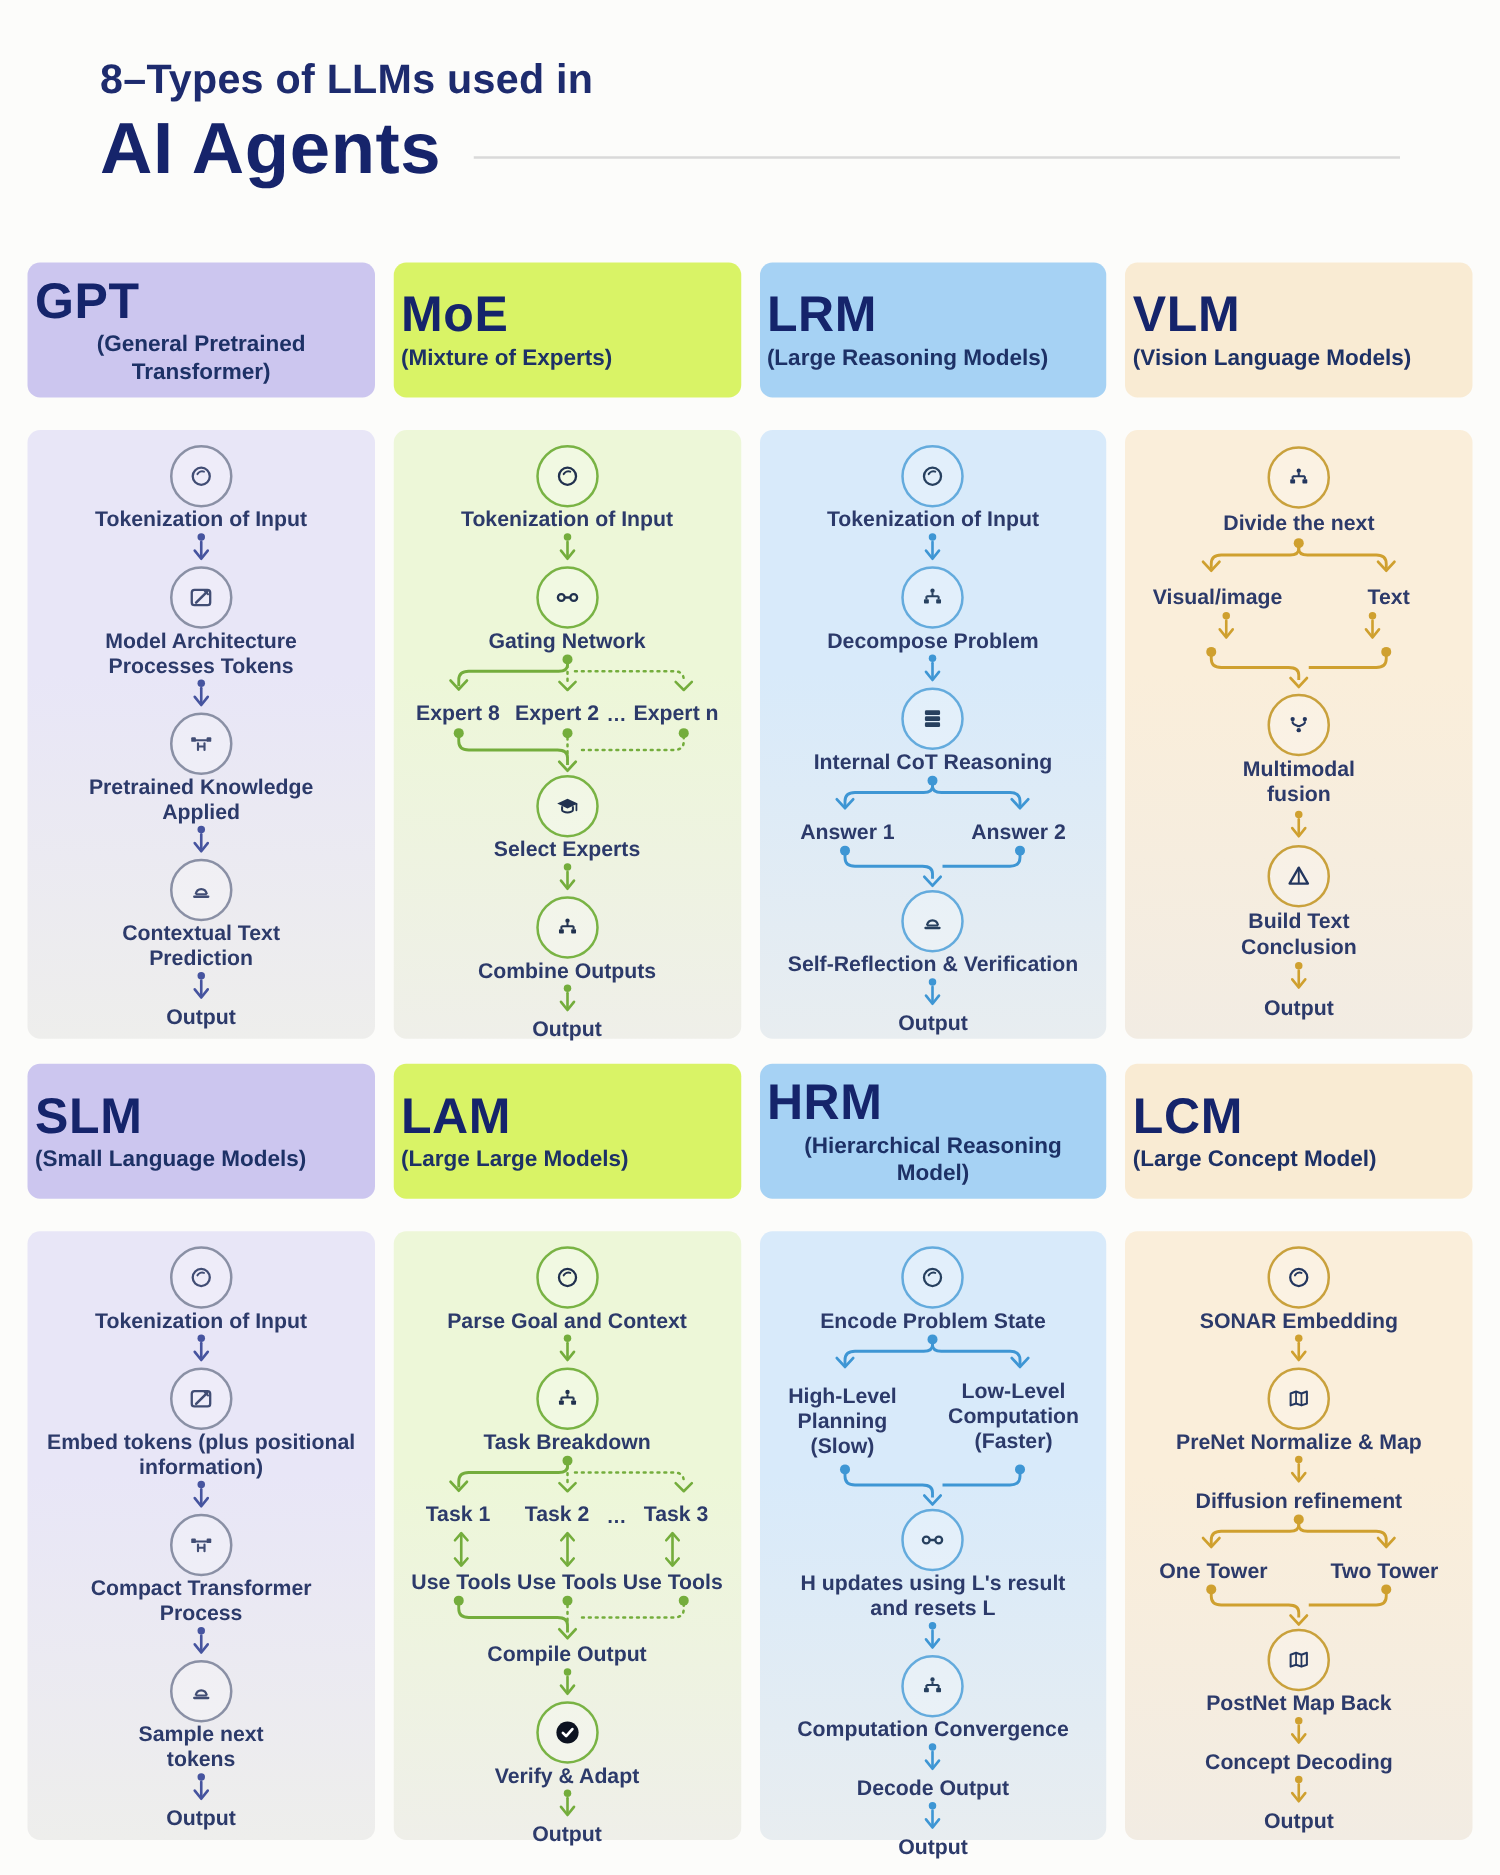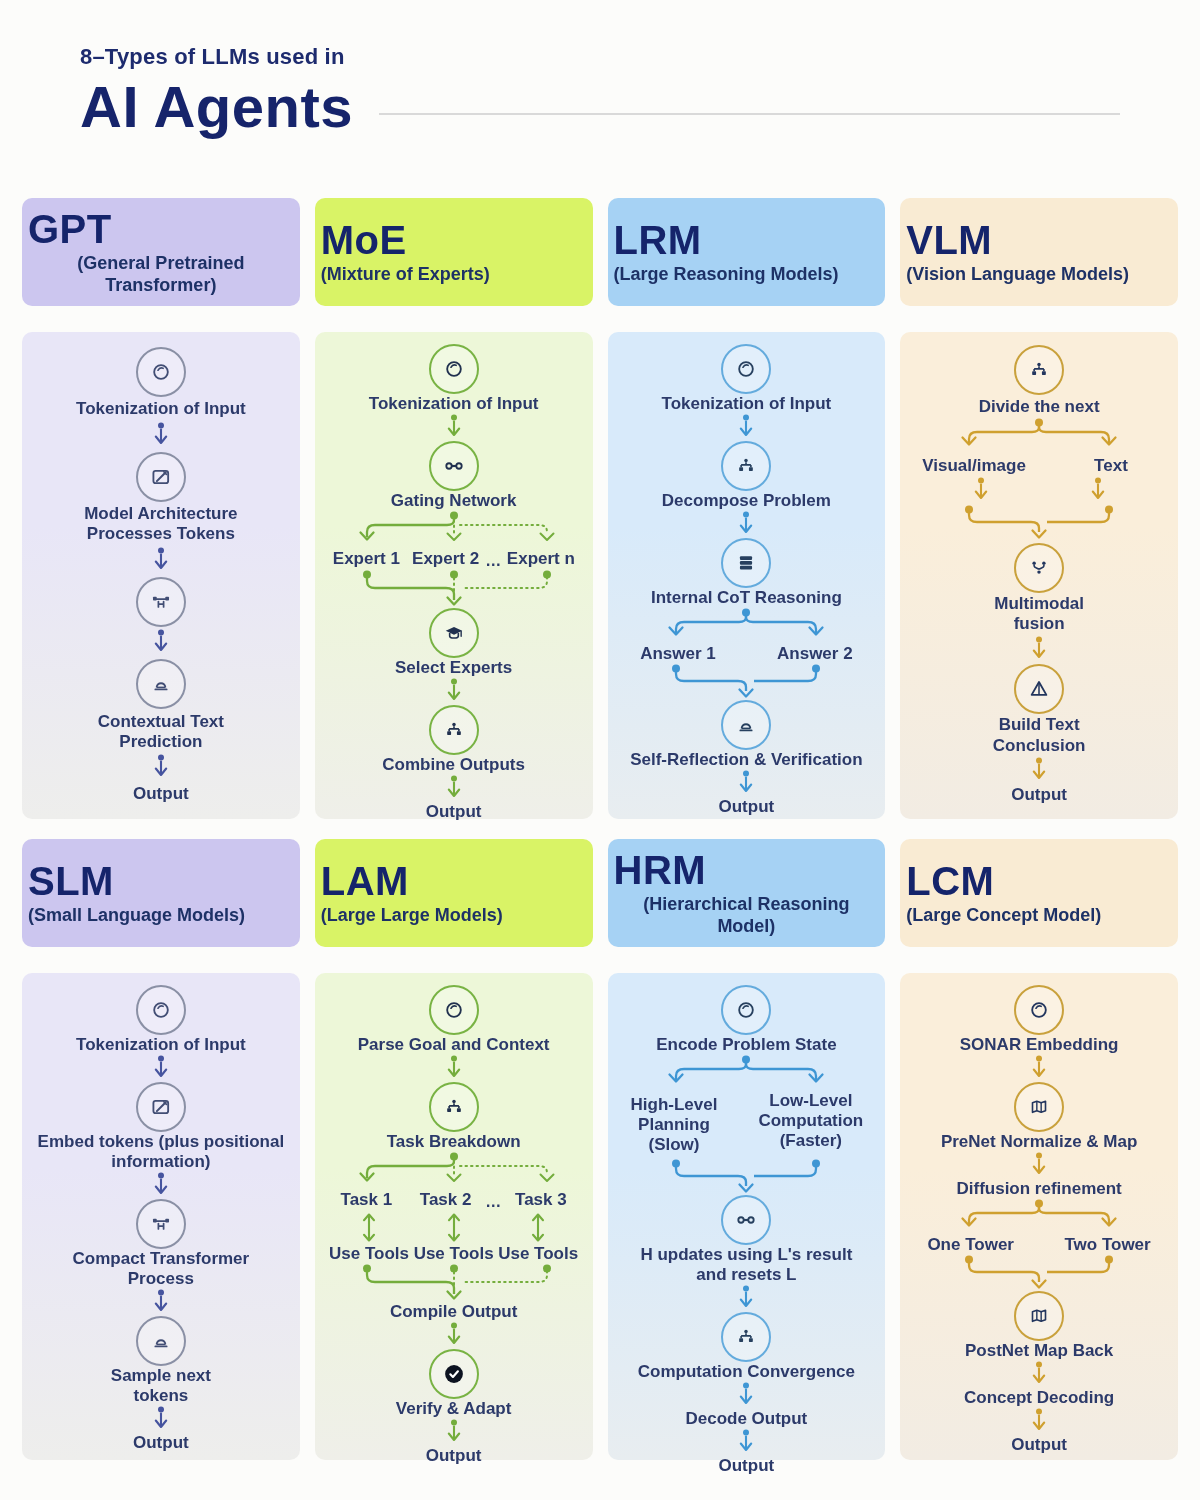--- a/index.html
+++ b/index.html
@@ -1,21 +1,21 @@
 <!DOCTYPE html>
 <html><head>
 <meta charset="utf-8">
 <style>
   html,body{margin:0;padding:0;}
   body{
     width:1200px;height:1500px;overflow:hidden;background:#fcfcfa;
     font-family:"Liberation Sans",sans-serif;color:#2c3a6a;
   }
   .title-wrap{padding:44px 80px 0 80px;}
-  .title-line1{font-size:22px;font-weight:700;color:#1d2b6e;letter-spacing:.2px;}
+  .title-line1{font-size:33px;font-weight:700;color:#1d2b6e;letter-spacing:.2px;}
   .title-row{display:flex;align-items:center;gap:26px;margin-top:8px;}
   .title-line2{font-size:58px;font-weight:800;color:#16246b;letter-spacing:.5px;line-height:1;}
   .title-rule{flex:1;height:2px;background:#d9d9d9;margin-top:14px;}
 
   .grid{
     display:grid;grid-template-columns:repeat(4,1fr);gap:20px 15px;
     margin:62px 22px 0 22px;
   }
   .card{display:flex;flex-direction:column;}
   .card-header{
@@ -199,20 +199,21 @@
           </span>
         <div class="lbl mw190">Model Architecture Processes Tokens</div>
         <svg class="varrow">
             <use href="#i-varrow"></use>
           </svg>
         <span class="step-icon">
             <svg>
               <use href="#i-weights"></use>
             </svg>
           </span>
+        <div class="lbl mw210">Pretrained Knowledge Applied</div>
         <svg class="varrow">
             <use href="#i-varrow"></use>
           </svg>
         <span class="step-icon">
             <svg>
               <use href="#i-bell"></use>
             </svg>
           </span>
         <div class="lbl mw160">Contextual Text Prediction</div>
         <svg class="varrow">
@@ -240,21 +241,21 @@
         <span class="step-icon">
             <svg>
               <use href="#i-link"></use>
             </svg>
           </span>
         <div class="lbl">Gating Network</div>
         <svg class="connector">
             <use href="#c-branch3"></use>
           </svg>
         <div class="row">
-          <div class="cell lbl">Expert 1</div>
+          <div class="cell lbl">Expert 8</div>
           <div class="cell lbl">Expert 2</div>
           <div class="dots">…</div>
           <div class="cell lbl">Expert n</div>
         </div>
         <svg class="connector">
             <use href="#c-merge3"></use>
           </svg>
         <span class="step-icon">
             <svg>
               <use href="#i-cap"></use>

